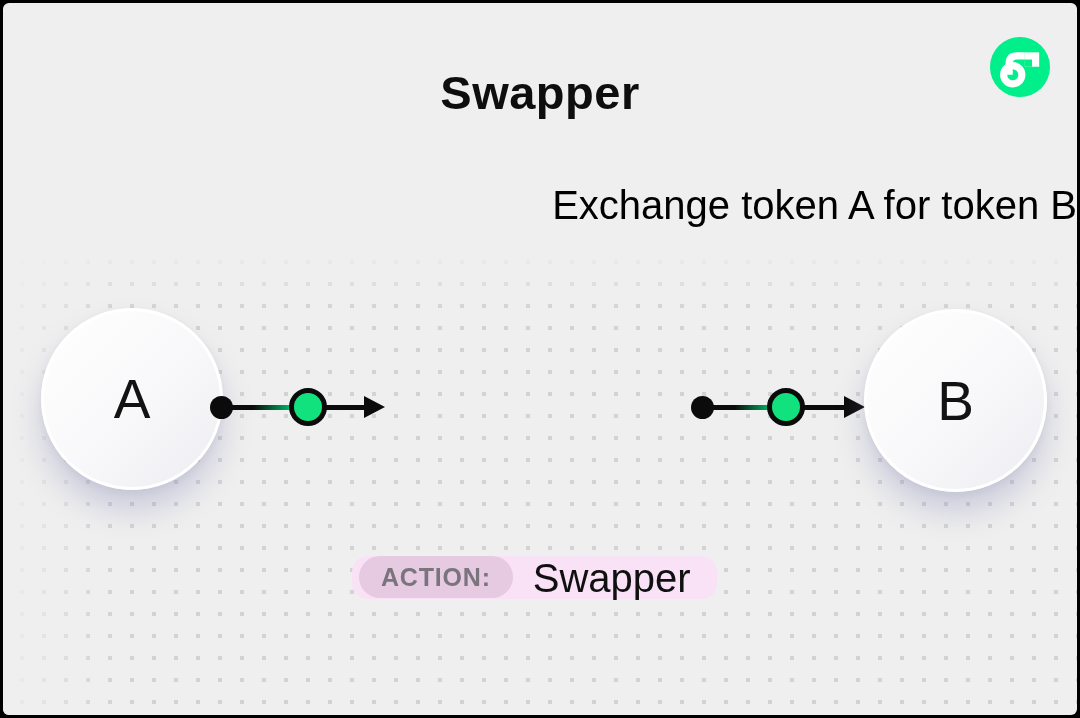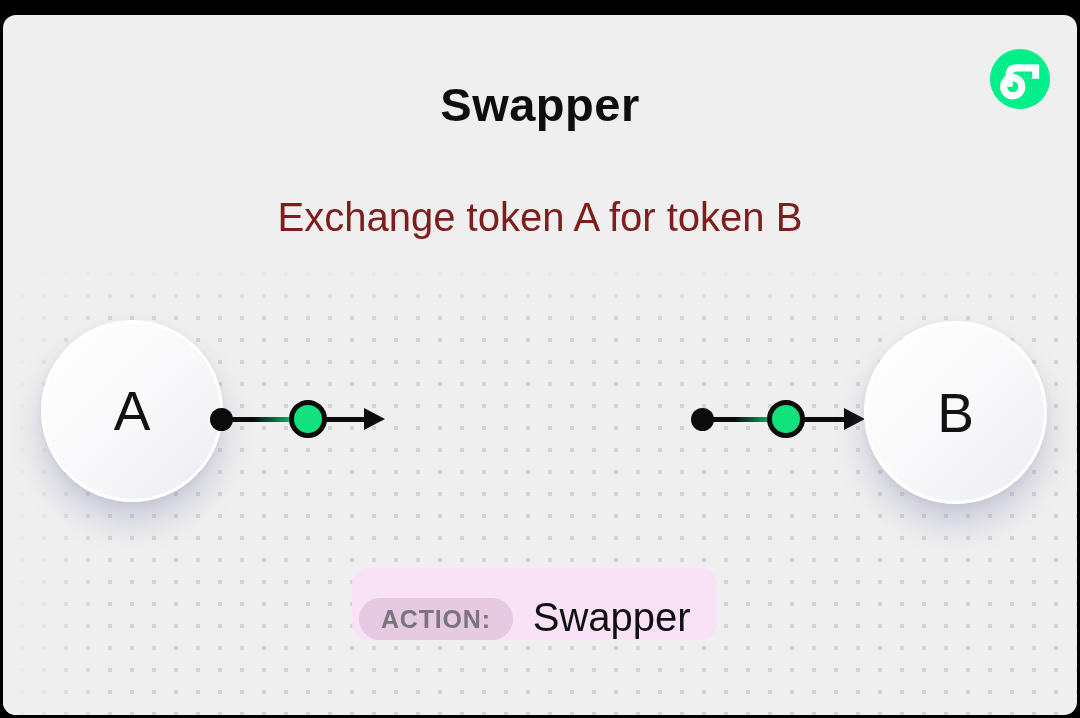--- a/index.html
+++ b/index.html
@@ -1,32 +1,32 @@
 <!DOCTYPE html>
 <html><head>
 <meta charset="utf-8">
 <style>
   html,body{margin:0;padding:0;background:#000;}
   body{width:1080px;height:718px;position:relative;overflow:hidden;
        font-family:"Liberation Sans","DejaVu Sans",sans-serif;}
   .panel{position:absolute;left:3px;top:3px;right:3px;bottom:3px;
-         background:#efefef;border-radius:13px;overflow:hidden;margin-top:12px;}
+         background:#efefef;border-radius:6px;overflow:hidden;}
   
   .dots{position:absolute;left:0;right:0;top:238px;bottom:0;
         background-image:radial-gradient(circle,#d3d3d6 2.2px,rgba(0,0,0,0) 2.4px);
         background-size:22px 22px;background-position:8px 10px;}
   .dots-fade-top{position:absolute;left:0;right:0;top:238px;height:70px;
         background:linear-gradient(180deg,#efefef 10%,rgba(239,239,239,0));}
   .dots-fade-left{position:absolute;left:0;top:238px;bottom:0;width:110px;
         background:linear-gradient(90deg,rgba(239,239,239,.95),rgba(239,239,239,0));}
   
   .title{position:absolute;left:0;right:0;top:62px;text-align:center;
          font-size:47px;font-weight:700;letter-spacing:.5px;color:#0e0e0e;}
-  .subtitle{position:absolute;left:0;right:0;top:180px;text-align:center;
-         font-size:40px;font-weight:400;color:#7f1d1d;}
+  .subtitle{position:absolute;left:0;right:0;top:180px;text-align:right;
+         font-size:40px;font-weight:400;color:#000000;}
   
   .flow-logo{position:absolute;left:986px;top:33px;width:62px;height:62px;}
   
   .token{position:absolute;border-radius:50%;
          background:linear-gradient(135deg,#ffffff 0%,#f8f8fa 55%,#ededf2 100%);
          border:3px solid #ffffff;
          box-shadow:0 20px 30px rgba(120,122,175,.30),0 3px 8px rgba(0,0,0,.05);
          display:flex;align-items:center;justify-content:center;
          font-size:55px;color:#121212;}
   .token-a{left:38px;top:305px;width:176px;height:176px;}
@@ -50,22 +50,22 @@
   .green-node{position:absolute;width:28px;height:28px;border-radius:50%;
       background:#12e27d;border:5px solid #0b0b0b;top:385px;}
   .green-node.g1{left:286px;}
   .green-node.g2{left:764px;}
   .arrow-head{position:absolute;width:0;height:0;top:393px;
       border-top:11px solid transparent;border-bottom:11px solid transparent;
       border-left:21px solid #0b0b0b;}
   .arrow-head.a1{left:361px;}
   .arrow-head.a2{left:841px;}
   
-  .action-badge{position:absolute;left:349px;top:553px;height:72px;
-      background:#f9e1f6;border-radius:16px;display:flex;align-items:flex-end;
+  .action-badge{position:absolute;left:349px;top:553px;height:43px;
+      background:#f9e1f6;border-radius:16px;display:flex;align-items:flex-start;
       padding:0 26px 0 7px;}
   .action-chip{background:#e5cae1;border-radius:22px;height:42px;
       display:flex;align-items:center;padding:0 22px;
       font-size:25px;font-weight:700;letter-spacing:.8px;color:#7a747d;}
   .action-value{margin-left:20px;font-size:40px;color:#101010;}
 </style>
 </head>
 <body>
 
 <div class="panel">

